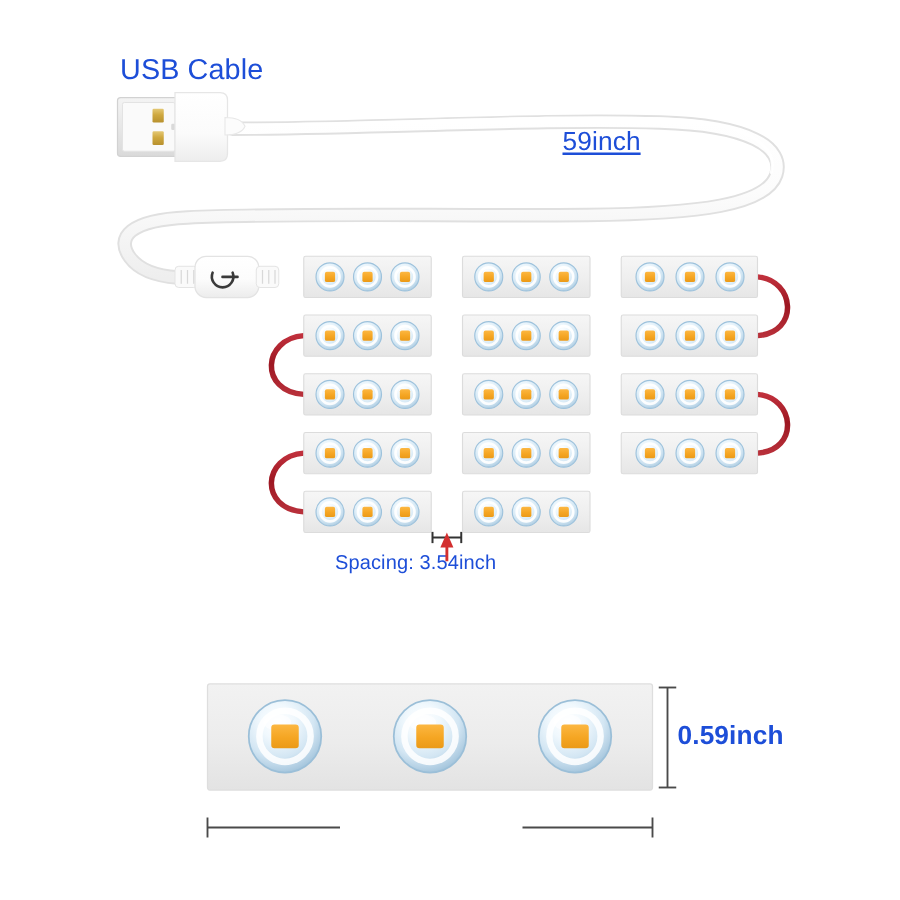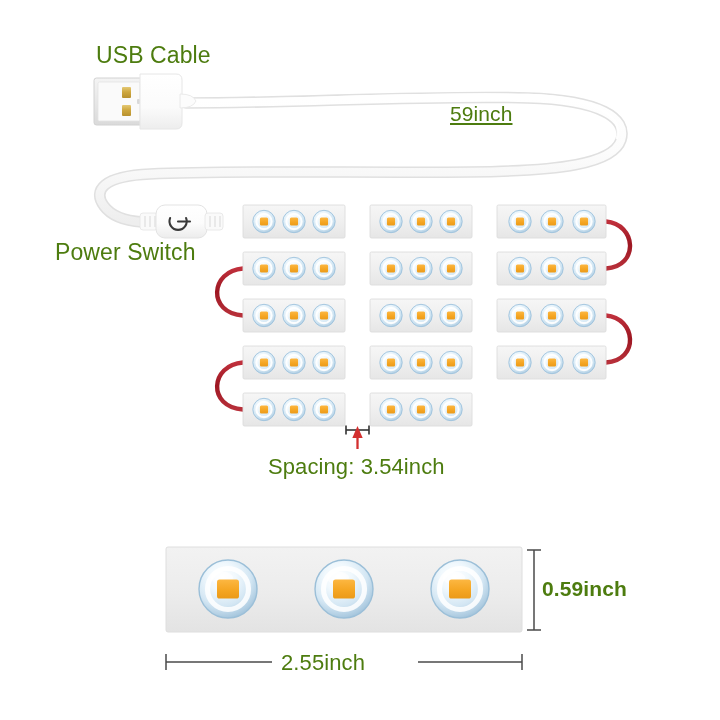--- a/index.html
+++ b/index.html
@@ -17,55 +17,53 @@
   }
   #stage {
     position: absolute;
     left: 0; top: 0;
     width: 720px;
     height: 720px;
   }
   .label {
     position: absolute;
     white-space: nowrap;
-    color: #4d7c0f;
+    color: #1d4ed8;
     font-family: "Liberation Sans", sans-serif;
     letter-spacing: 0.1px;
   }
   #usb-cable-label   { left: 96px;  top: 42px;  font-size: 23px; }
   #cable-length-label{ left: 450px; top: 102px; font-size: 21px; text-decoration: underline; }
   #power-switch-label{ left: 55px;  top: 239px; font-size: 23px; }
-  #spacing-label     { left: 268px; top: 454px; font-size: 22px; }
+  #spacing-label     { left: 268px; top: 442px; font-size: 16px; }
   #height-label      { left: 542px; top: 577px; font-size: 21px; font-weight: bold; }
   #width-label       { left: 281px; top: 650px; font-size: 22px; }
 
   svg.layer {
     position: absolute;
     left: 0; top: 0;
     width: 720px;
     height: 720px;
     overflow: visible;
   }
 </style>
 </head>
 <body>
 
 <div id="stage">
 
   <div class="label" id="usb-cable-label">USB Cable</div>
 
   <div class="label" id="cable-length-label">59inch</div>
 
-  <div class="label" id="power-switch-label">Power Switch</div>
 
   <div class="label" id="spacing-label">Spacing: 3.54inch</div>
 
   <div class="label" id="height-label">0.59inch</div>
 
-  <div class="label" id="width-label">2.55inch</div>
 
   <svg class="layer" viewBox="0 0 720 720">
     <defs>
 
       <radialGradient id="lensGrad" cx="42%" cy="34%" r="72%">
         <stop offset="0%" stop-color="#ffffff"></stop>
         <stop offset="38%" stop-color="#eaf5fc"></stop>
         <stop offset="72%" stop-color="#cfe4f2"></stop>
         <stop offset="100%" stop-color="#a9c8de"></stop>
       </radialGradient>

